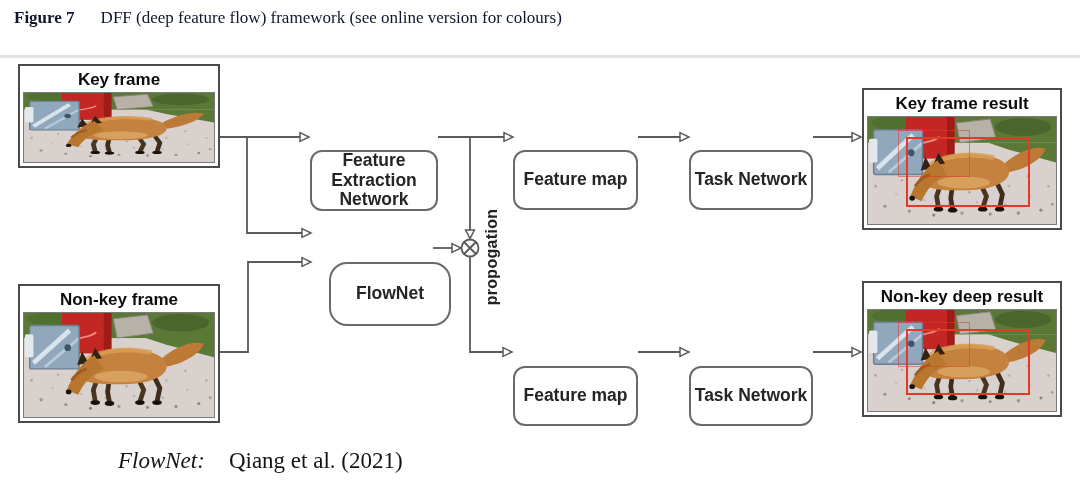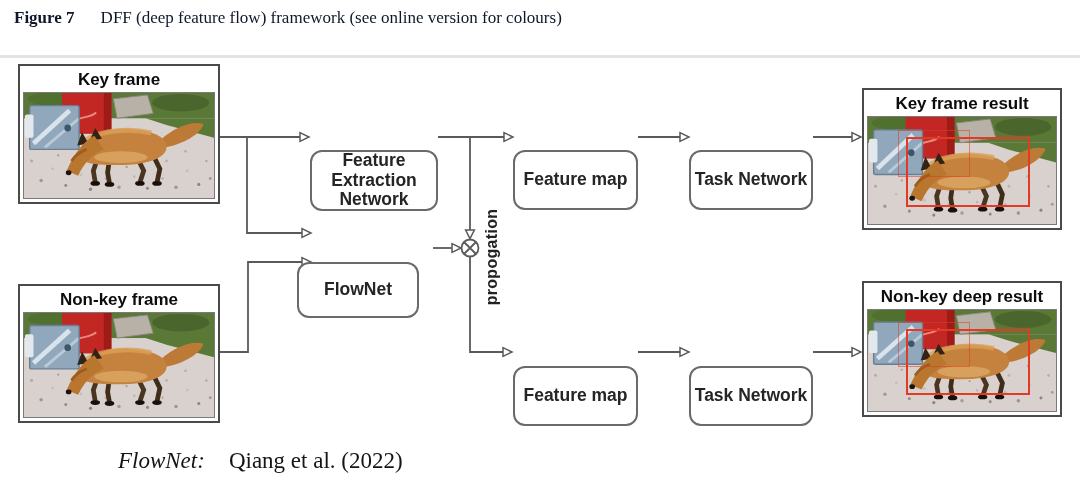--- a/index.html
+++ b/index.html
@@ -178,21 +178,21 @@
     <path class="line" d="M638,352 H680"></path>
     <polygon class="head" points="680,347.6 680,356.4 689,352"></polygon>
     <path class="line" d="M813,352 H852"></path>
     <polygon class="head" points="852,347.6 852,356.4 861,352"></polygon>
     <g>
       <circle class="op" cx="470" cy="248" r="8.5"></circle>
       <path class="line" d="M464,242 L476,254 M476,242 L464,254"></path>
     </g>
   </svg>
 
-  <div class="panel" style="left:18px;top:64px;width:202px;height:140px;">
+  <div class="panel" style="left:18px;top:64px;width:202px;height:104px;">
     <div class="panel-label">Key frame</div>
     <div class="photo">
       <svg viewBox="0 0 200 108" preserveAspectRatio="none">
           <use href="#fox-scene"></use>
         </svg>
     </div>
   </div>
 
   <div class="panel" style="left:18px;top:284px;width:202px;height:139px;">
     <div class="panel-label">Non-key frame</div>
@@ -221,25 +221,25 @@
           <use href="#fox-scene"></use>
         </svg>
       <div class="bbox2"></div>
       <div class="bbox"></div>
     </div>
   </div>
 
   <div class="node" style="left:310px;top:106px;width:128px;height:61px;">Feature
 Extraction
 Network</div>
-  <div class="node" style="left:297px;top:218px;width:122px;height:56px;">FlowNet</div>
+  <div class="node" style="left:329px;top:218px;width:122px;height:64px;border-radius:18px;">FlowNet</div>
   <div class="node" style="left:513px;top:106px;width:125px;height:60px;">Feature map</div>
   <div class="node" style="left:689px;top:106px;width:124px;height:60px;">Task Network</div>
   <div class="node" style="left:513px;top:322px;width:125px;height:60px;">Feature map</div>
   <div class="node" style="left:689px;top:322px;width:124px;height:60px;">Task Network</div>
 
   <div class="prop-label">propogation</div>
 
   <div class="source-line">
-    <span class="src-label">FlowNet:</span><span>Qiang et al. (2022)</span>
+    <span class="src-label">FlowNet:</span><span>Qiang et al. (2021)</span>
   </div>
 
 </div>
 
 </body></html>

